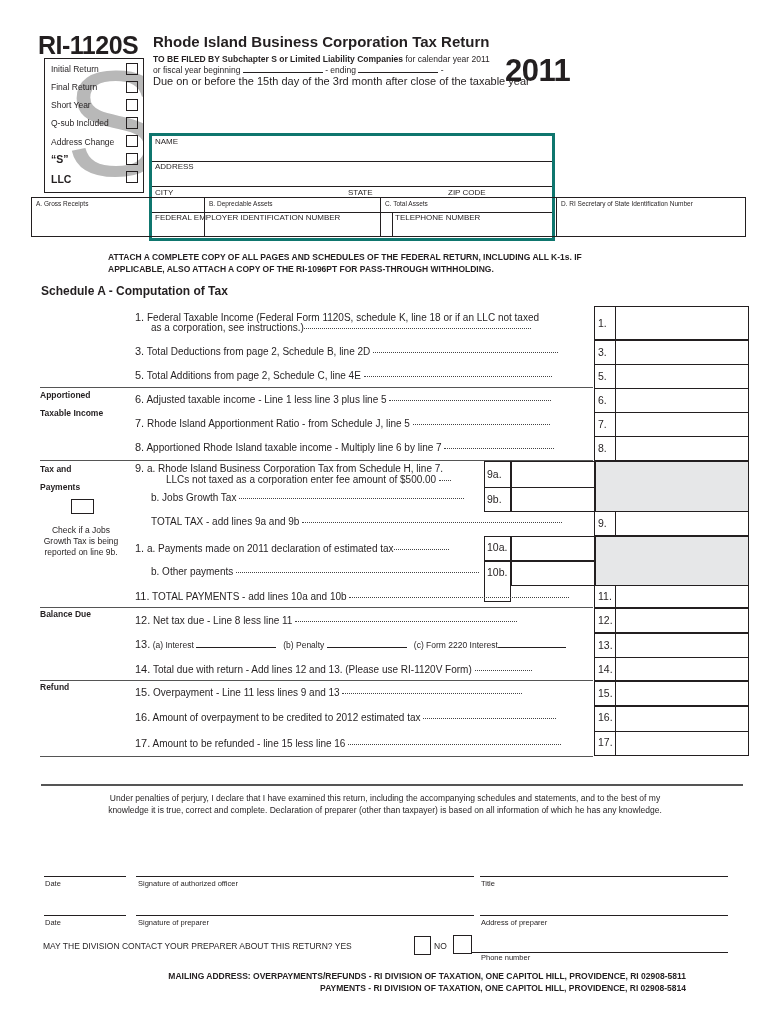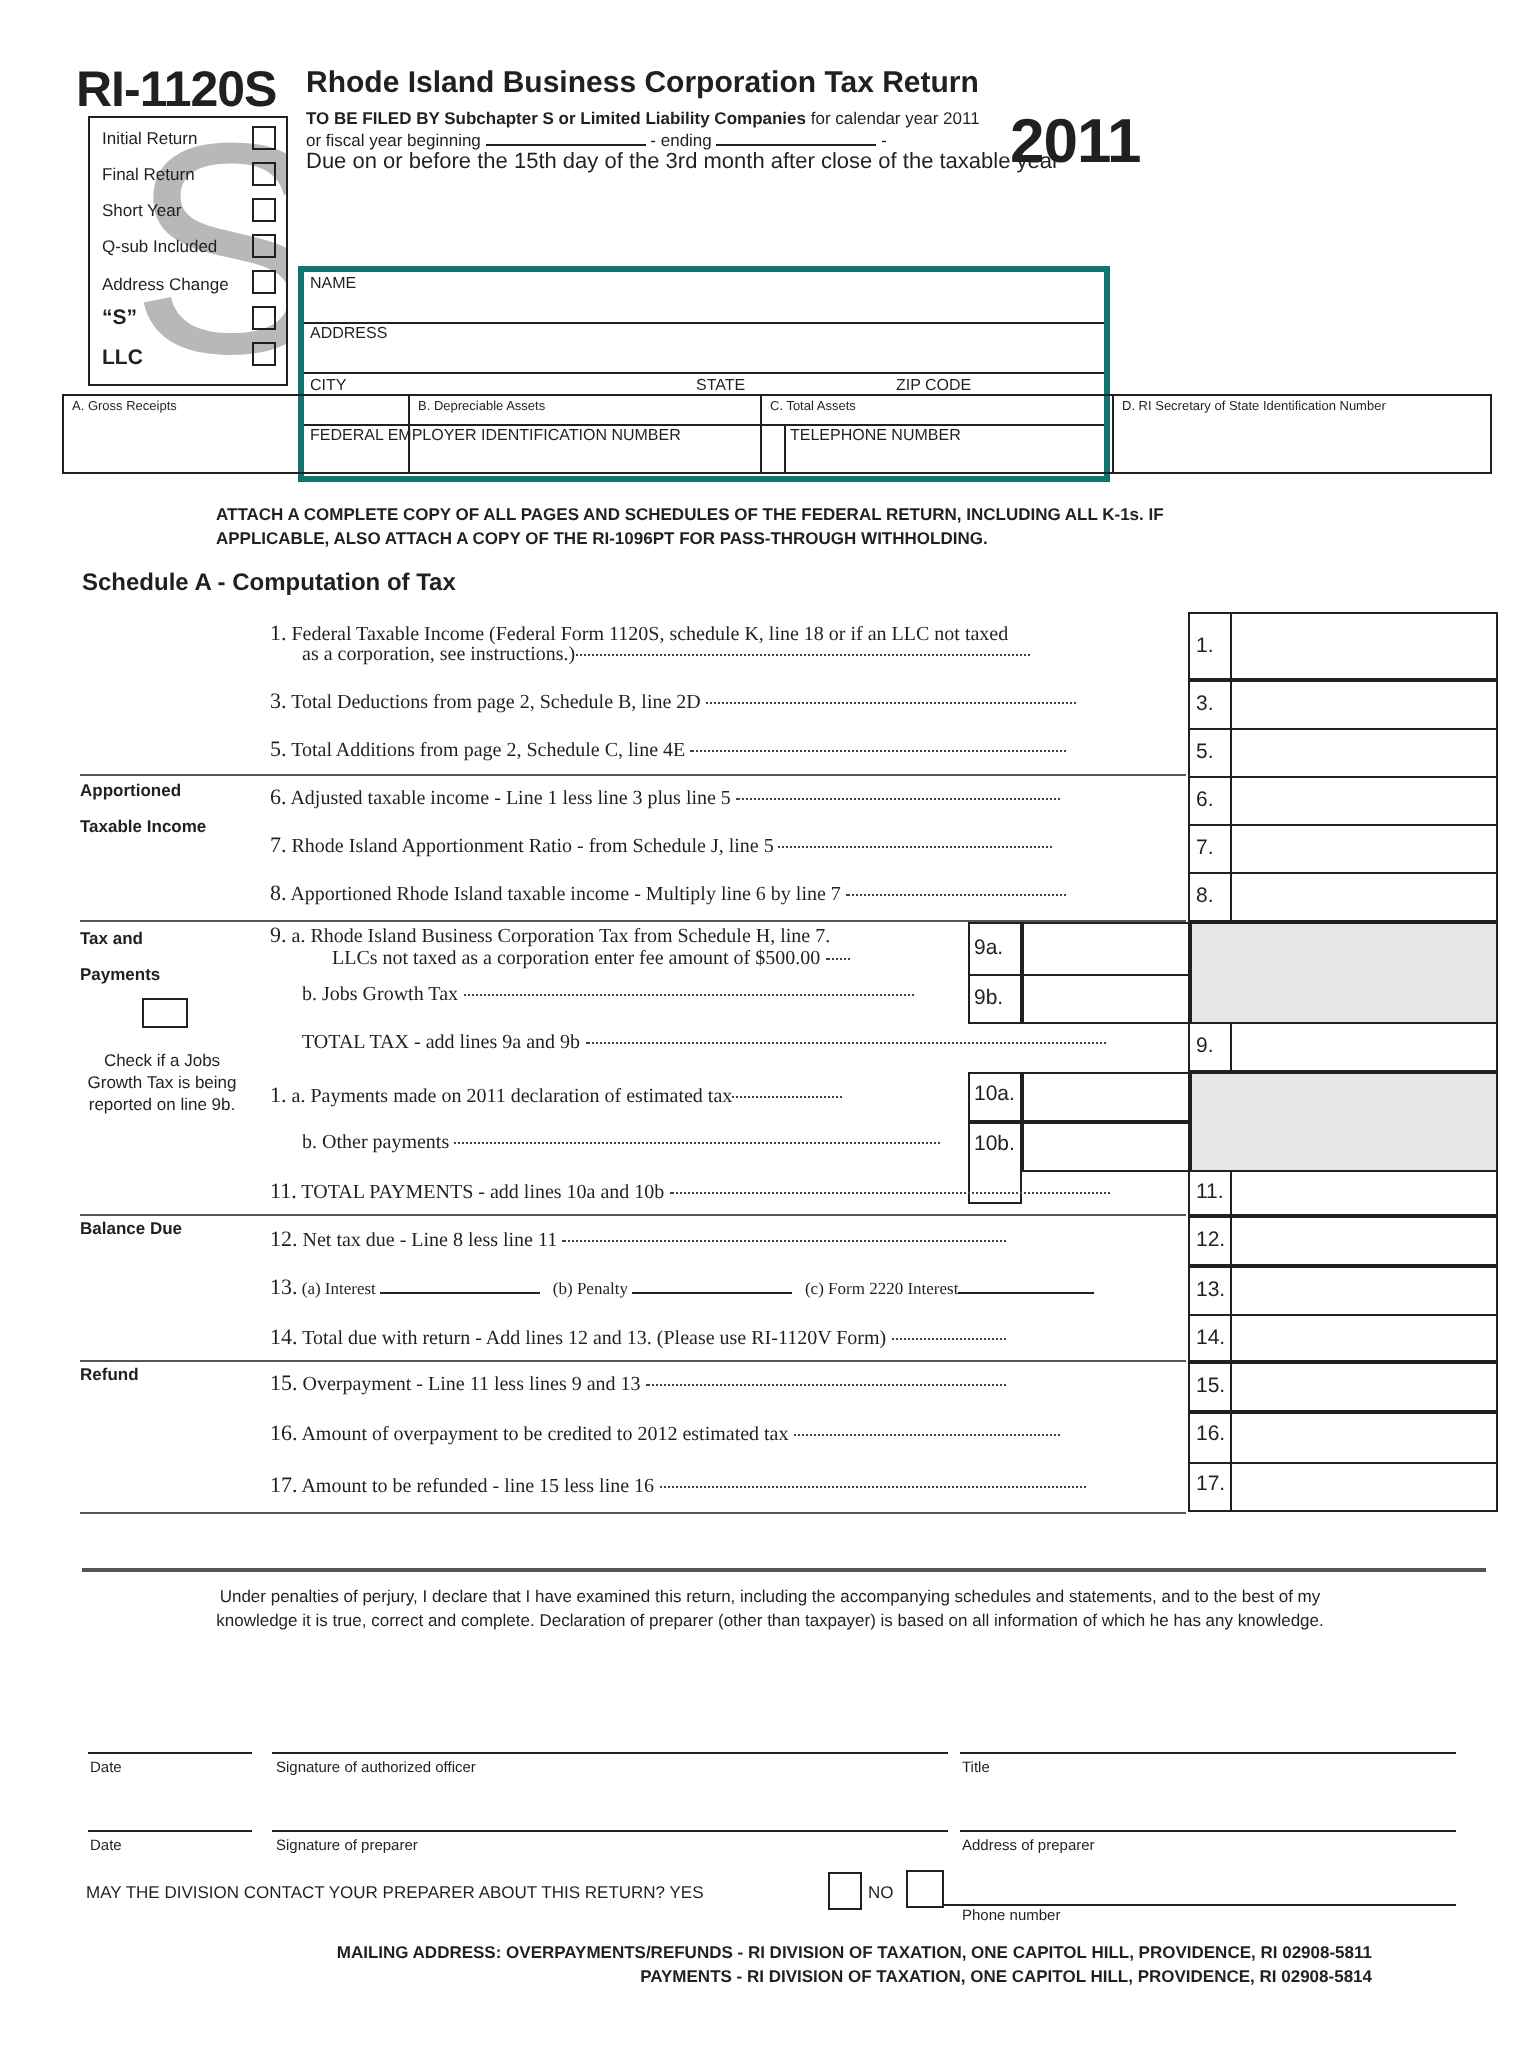--- a/index.html
+++ b/index.html
@@ -25,21 +25,21 @@
   .id-row:last-child { border-bottom:none; }
   .id-label { position:absolute; top:1px; font-size:8px; }
 
   .abcd { left:31px; top:197px; width:713px; height:38px; border:1px solid #231f20; display:flex; }
   .abcd .cell { border-right:1px solid #231f20; font-size:6.5px; padding:2px 4px; box-sizing:border-box; }
   .abcd .cell:last-child { border-right:none; }
 
   .attach { left:108px; top:251px; font-size:8.5px; font-weight:bold; line-height:12px; }
   .sched-title { left:41px; top:284px; font-size:12px; font-weight:bold; }
 
-  .line { position:absolute; left:135px; font-size:10px; white-space:nowrap;font-family:Liberation Serif, serif; }
+  .line { position:absolute; left:135px; font-size:10px; white-space:nowrap; }
   .line .num { font-size:11px; }
   .dots { display:inline-block; border-bottom:1px dotted #444; height:0; vertical-align:2px; }
   .section-label { position:absolute; left:40px; font-size:8.5px; font-weight:bold; }
   .hr { position:absolute; left:40px; width:553px; border-top:1.5px solid #555; }
 
   .numcol { position:absolute; left:594px; width:22px; border:1px solid #231f20; box-sizing:border-box; font-size:10.5px; padding-left:3px; }
   .valcol { position:absolute; left:615px; width:134px; border:1px solid #231f20; box-sizing:border-box; }
   .shade { position:absolute; left:595px; width:154px; background:#e6e7e8; border:1px solid #231f20; box-sizing:border-box; }
   .subnum { position:absolute; width:27px; border:1px solid #231f20; box-sizing:border-box; font-size:10.5px; padding-left:2px; }
   .subval { position:absolute; width:84px; border:1px solid #231f20; box-sizing:border-box; }

